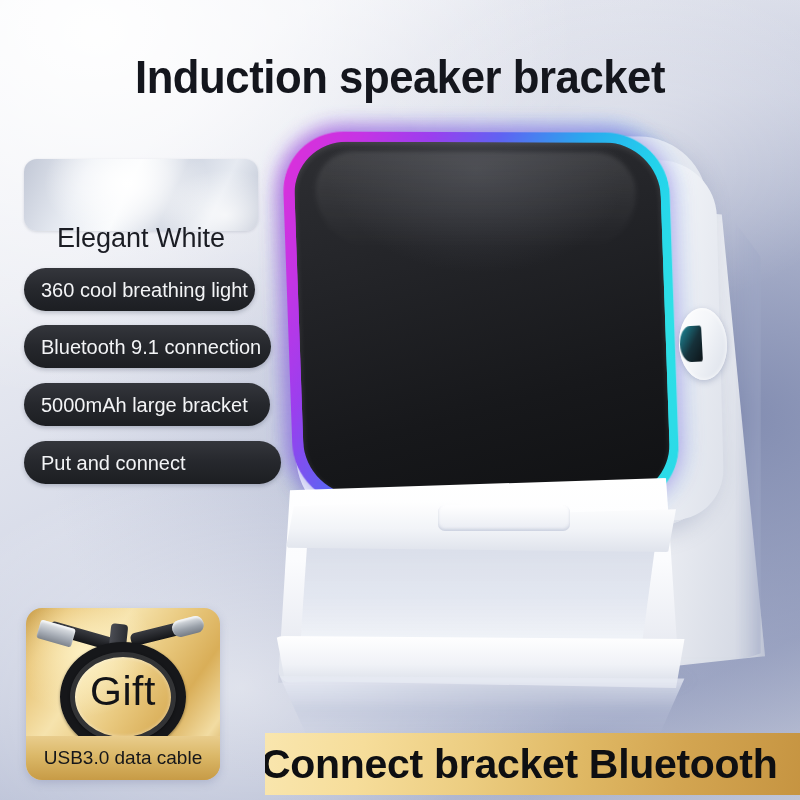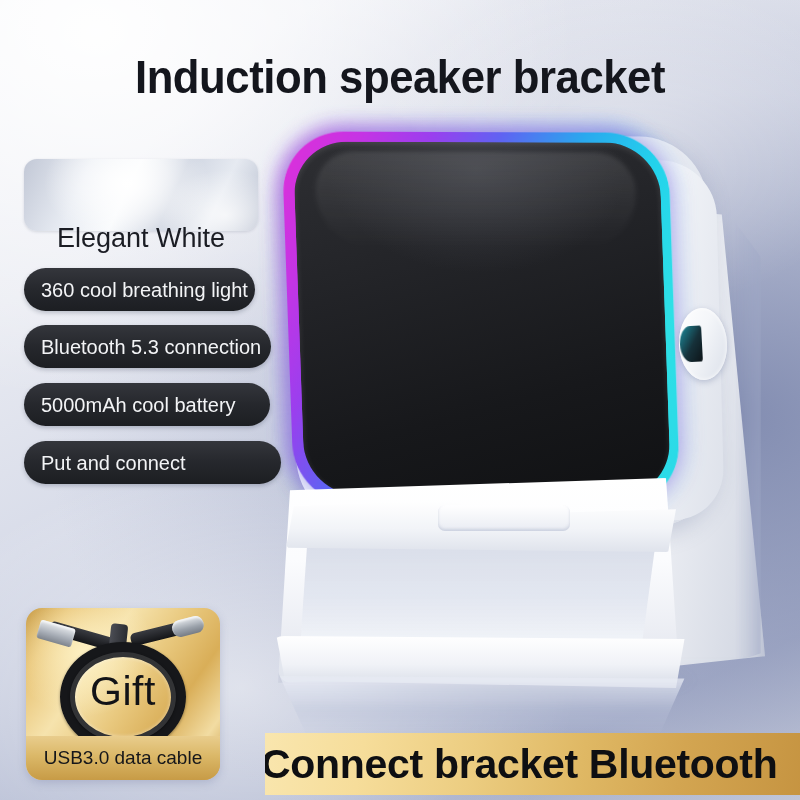--- a/index.html
+++ b/index.html
@@ -459,24 +459,24 @@
   </div>
 
   <div class="variant-chip">
     <span>Elegant White</span>
   </div>
 
   <div class="pill pill-0">
     <span>360 cool breathing light</span>
   </div>
   <div class="pill pill-1">
-    <span>Bluetooth 5.3 connection</span>
+    <span>Bluetooth 9.1 connection</span>
   </div>
   <div class="pill pill-2">
-    <span>5000mAh cool battery</span>
+    <span>5000mAh large bracket</span>
   </div>
   <div class="pill pill-3">
     <span>Put and connect</span>
   </div>
 
   <div class="gift-badge">
     <div class="cable-arm left"></div>
     <div class="cable-arm right"></div>
     <div class="usb-a"></div>
     <div class="usb-c"></div>

